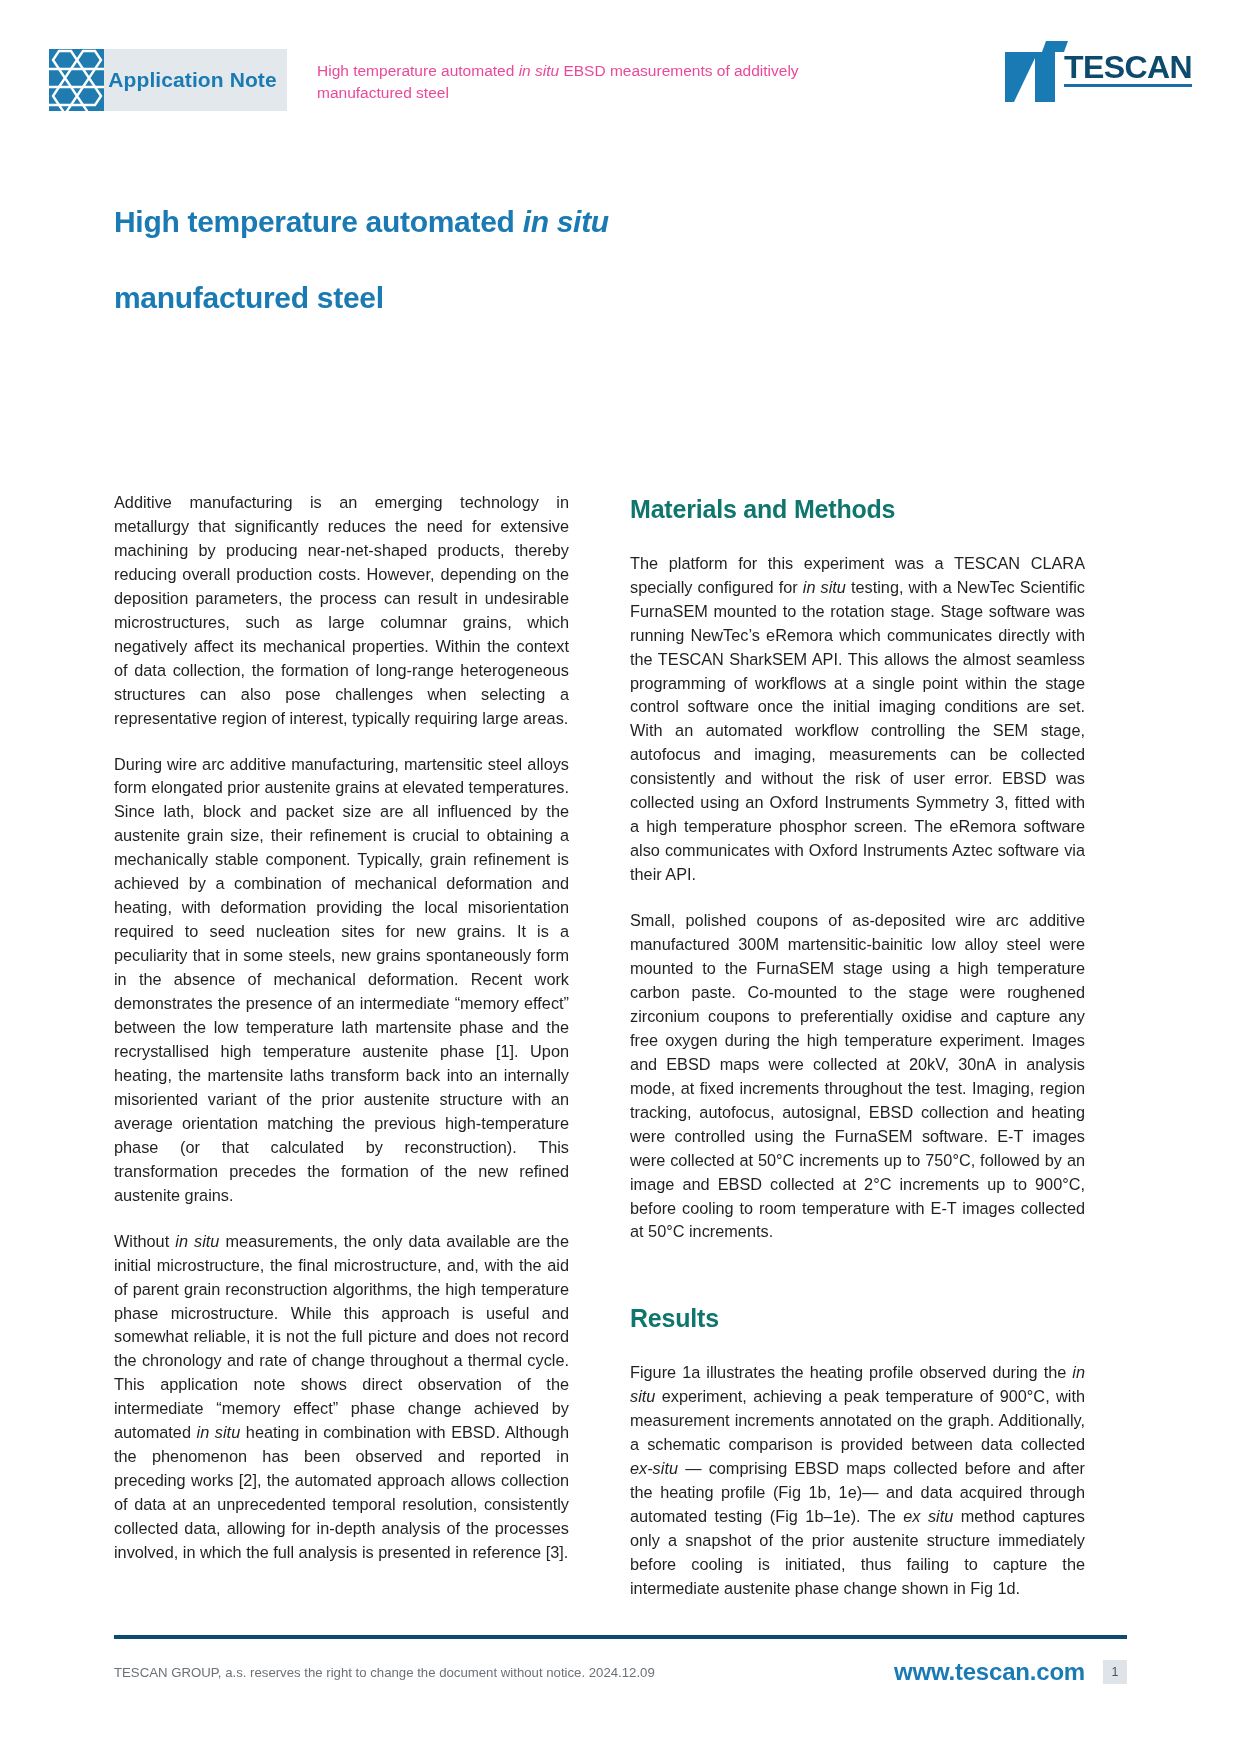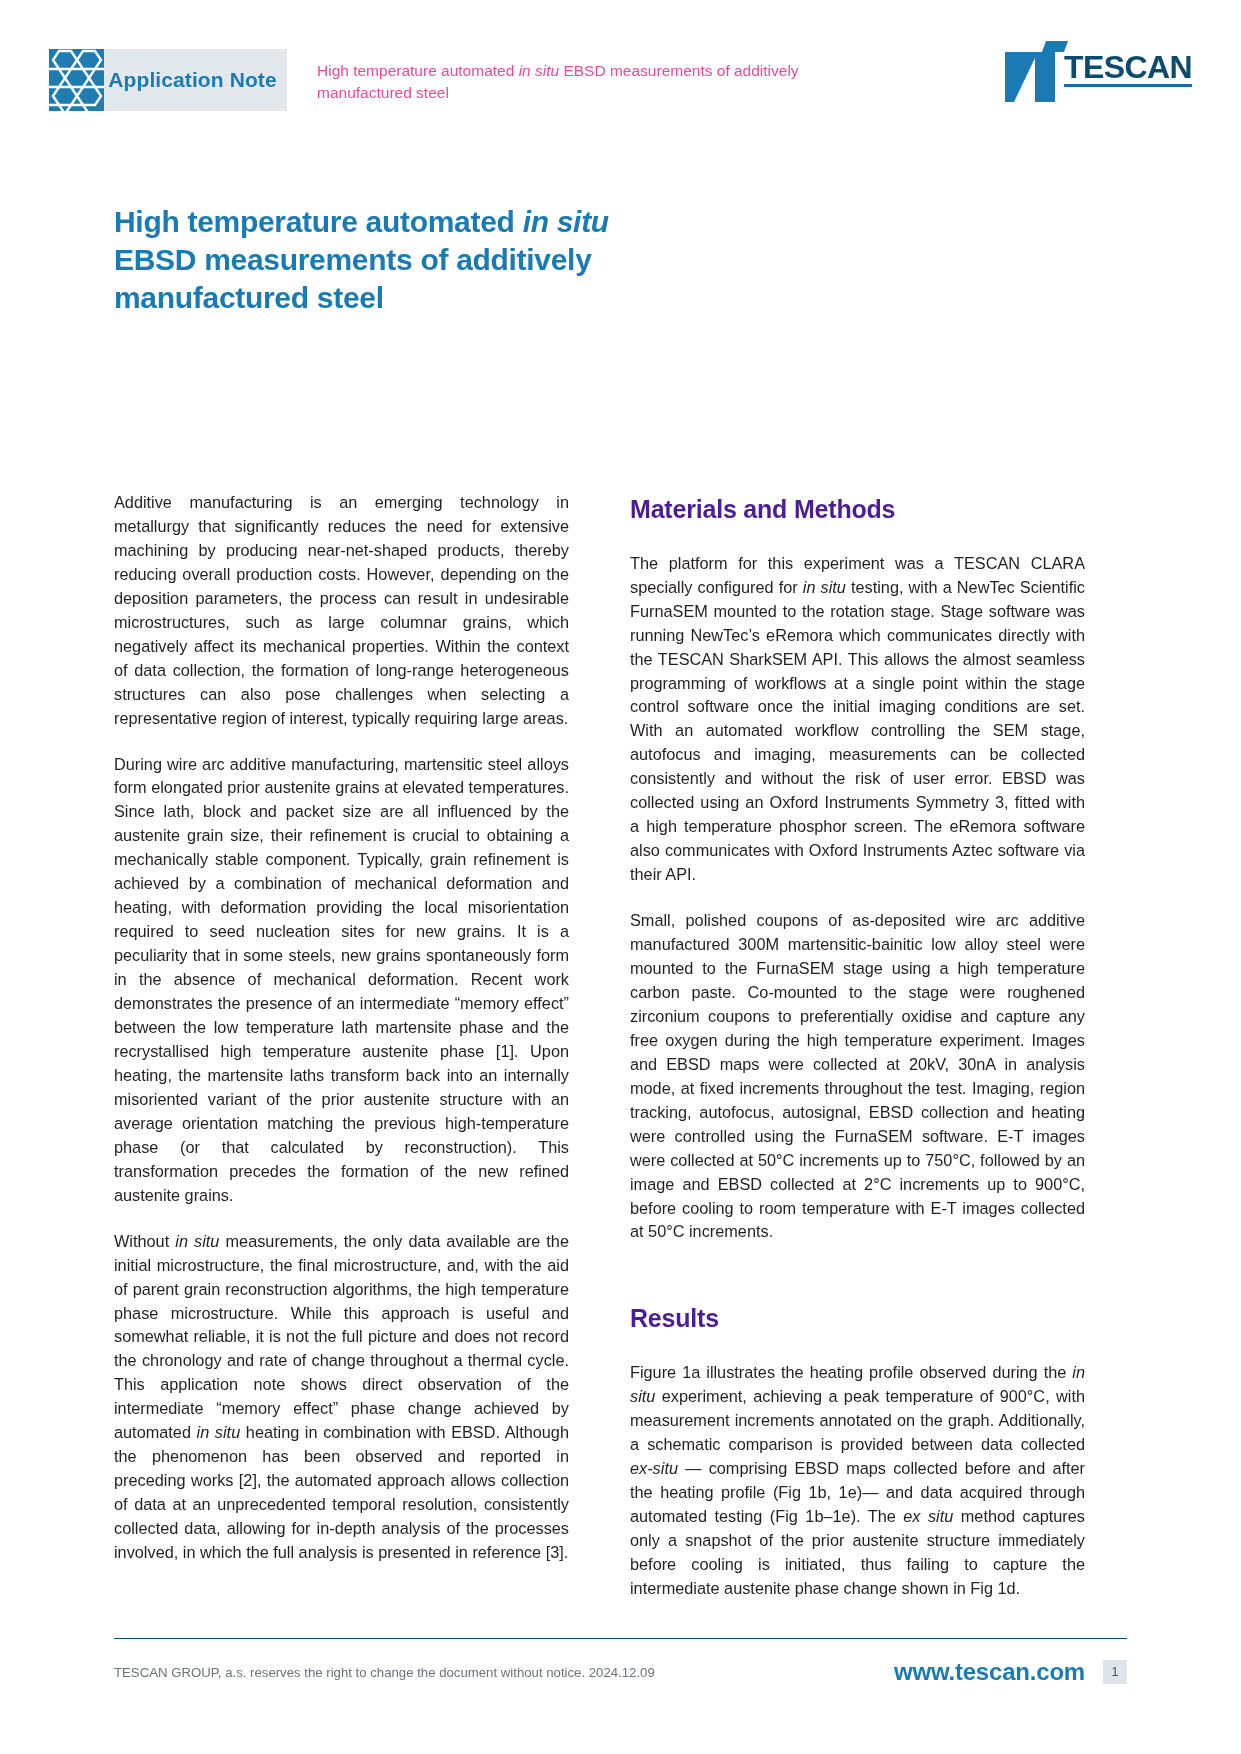--- a/index.html
+++ b/index.html
@@ -143,37 +143,37 @@
 
   .col p {
     margin: 0 0 22px 0;
   }
   .col p:last-child { margin-bottom: 0; }
   .col i { font-style: italic; }
 
   .section-head {
     font-size: 25px;
     font-weight: bold;
-    color: #4c1d95;
+    color: #0f766e;
     margin: 0 0 24px 0;
     letter-spacing: -0.2px;
     text-align: left;
   }
   .section-head.spaced {
     margin-top: 56px;
   }
 
   
   .footer {
     position: absolute;
     left: 114px;
     right: 114px;
     bottom: 62px;
     height: 40px;
-    border-top: 1px solid #0c4a6e;
+    border-top: 4px solid #0c4a6e;
     padding-top: 13px;
     display: flex;
     align-items: center;
   }
   .footer-note {
     font-size: 13.2px;
     color: #6b7177;
     flex: 1;
   }
   .footer-url {
@@ -225,21 +225,21 @@
       <div class="slash"></div>
       <div class="tick"></div>
     </div>
     <div>
       <div class="tescan-word">TESCAN</div>
       <div class="tescan-rule"></div>
     </div>
   </div>
 </div>
 
-<h1 class="doc-title"><span>High temperature automated </span><i>in situ</i><br><span>EBSD measurements of additively</span><br><span>manufactured steel</span></h1>
+<h1 class="doc-title"><span>High temperature automated </span><i>in situ</i><br><br><span>manufactured steel</span></h1>
 
 <div class="col left">
   <p>Additive manufacturing is an emerging technology in metallurgy that significantly reduces the need for extensive machining by producing near-net-shaped products, thereby reducing overall production costs. However, depending on the deposition parameters, the process can result in undesirable microstructures, such as large columnar grains, which negatively affect its mechanical properties. Within the context of data collection, the formation of long-range heterogeneous structures can also pose challenges when selecting a representative region of interest, typically requiring large areas.</p>
   <p>During wire arc additive manufacturing, martensitic steel alloys form elongated prior austenite grains at elevated temperatures. Since lath, block and packet size are all influenced by the austenite grain size, their refinement is crucial to obtaining a mechanically stable component. Typically, grain refinement is achieved by a combination of mechanical deformation and heating, with deformation providing the local misorientation required to seed nucleation sites for new grains. It is a peculiarity that in some steels, new grains spontaneously form in the absence of mechanical deformation. Recent work demonstrates the presence of an intermediate “memory effect” between the low temperature lath martensite phase and the recrystallised high temperature austenite phase [1]. Upon heating, the martensite laths transform back into an internally misoriented variant of the prior austenite structure with an average orientation matching the previous high-temperature phase (or that calculated by reconstruction). This transformation precedes the formation of the new refined austenite grains.</p>
   <p><span>Without </span><i>in situ</i><span> measurements, the only data available are the initial microstructure, the final microstructure, and, with the aid of parent grain reconstruction algorithms, the high temperature phase microstructure. While this approach is useful and somewhat reliable, it is not the full picture and does not record the chronology and rate of change throughout a thermal cycle. This application note shows direct observation of the intermediate “memory effect” phase change achieved by automated </span><i>in situ</i><span> heating in combination with EBSD. Although the phenomenon has been observed and reported in preceding works [2], the automated approach allows collection of data at an unprecedented temporal resolution, consistently collected data, allowing for in-depth analysis of the processes involved, in which the full analysis is presented in reference [3].</span></p>
 </div>
 
 <div class="col right">
   <h2 class="section-head">Materials and Methods</h2>
 

